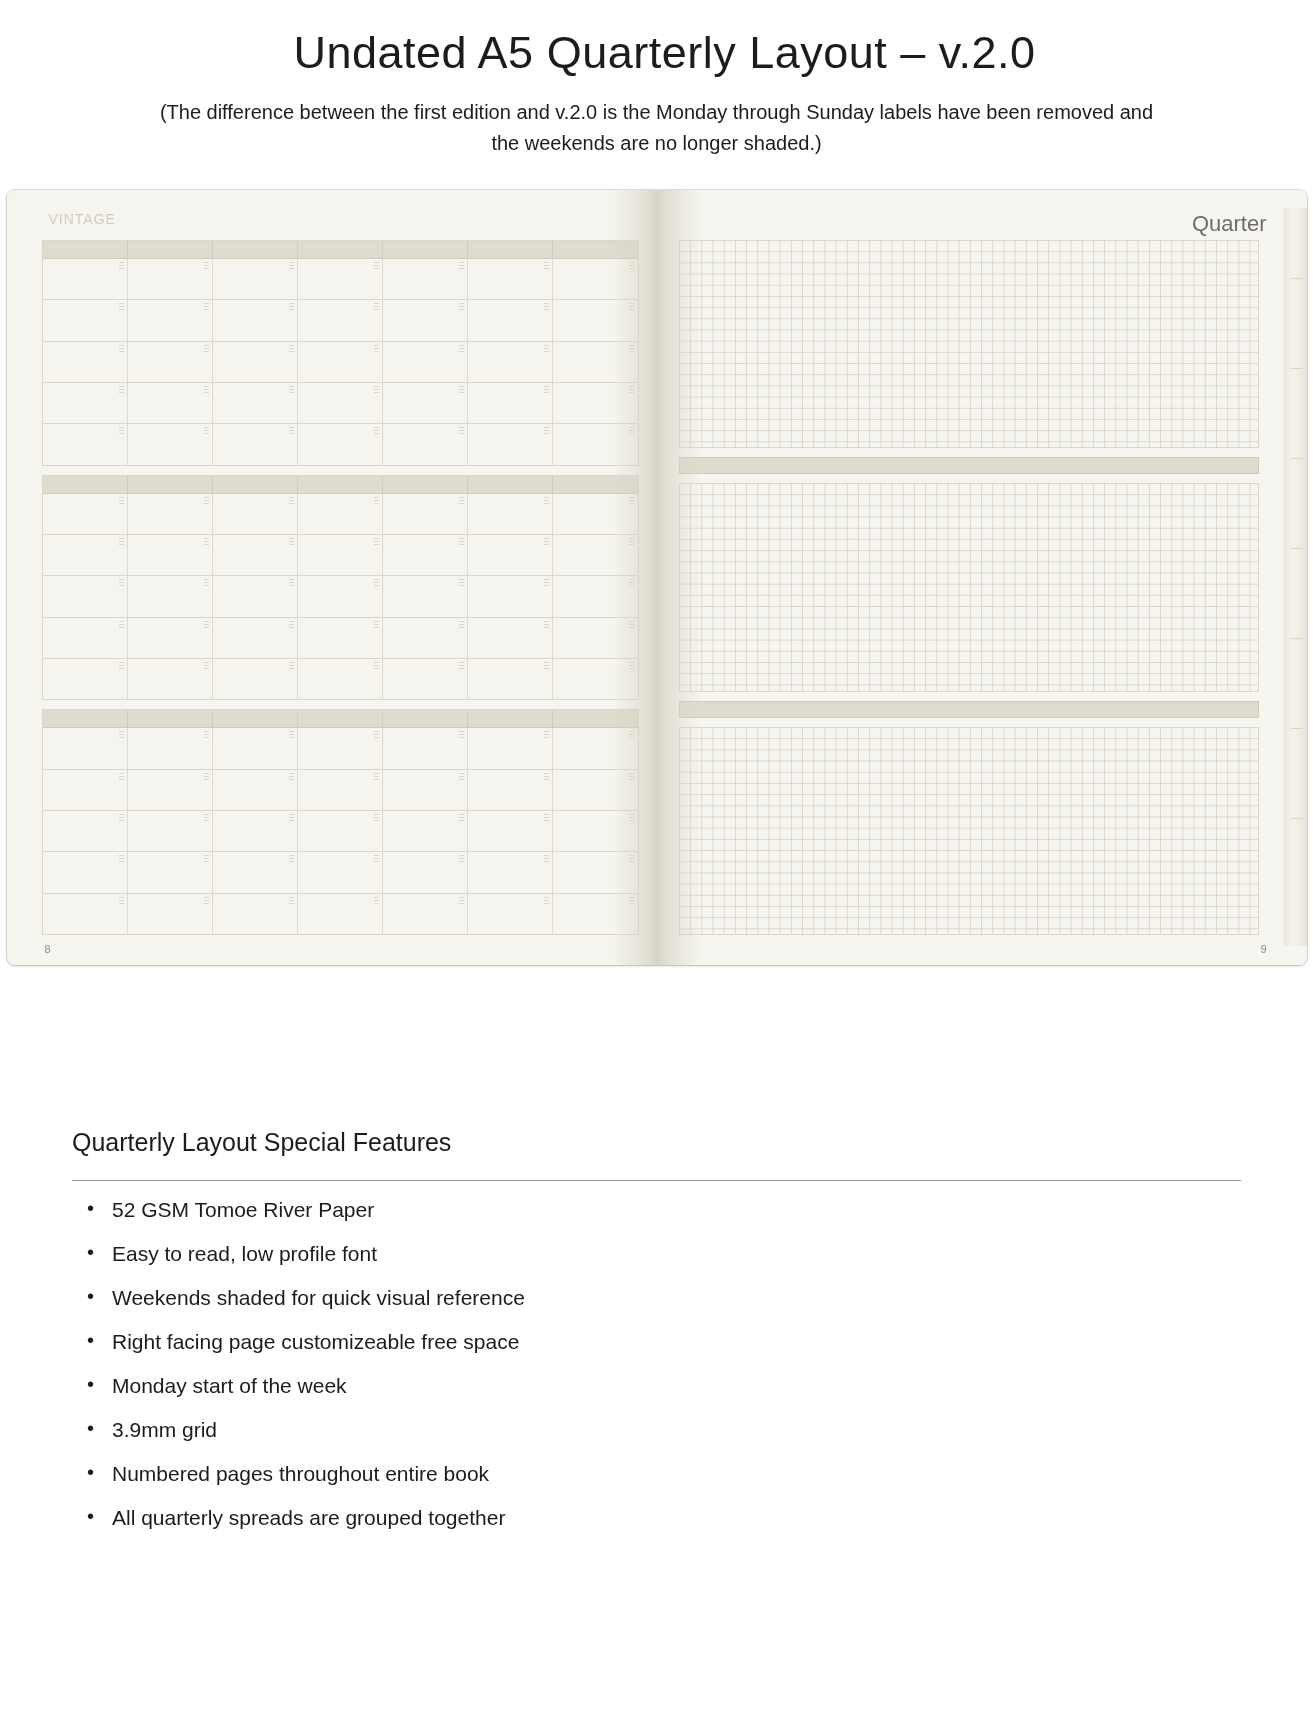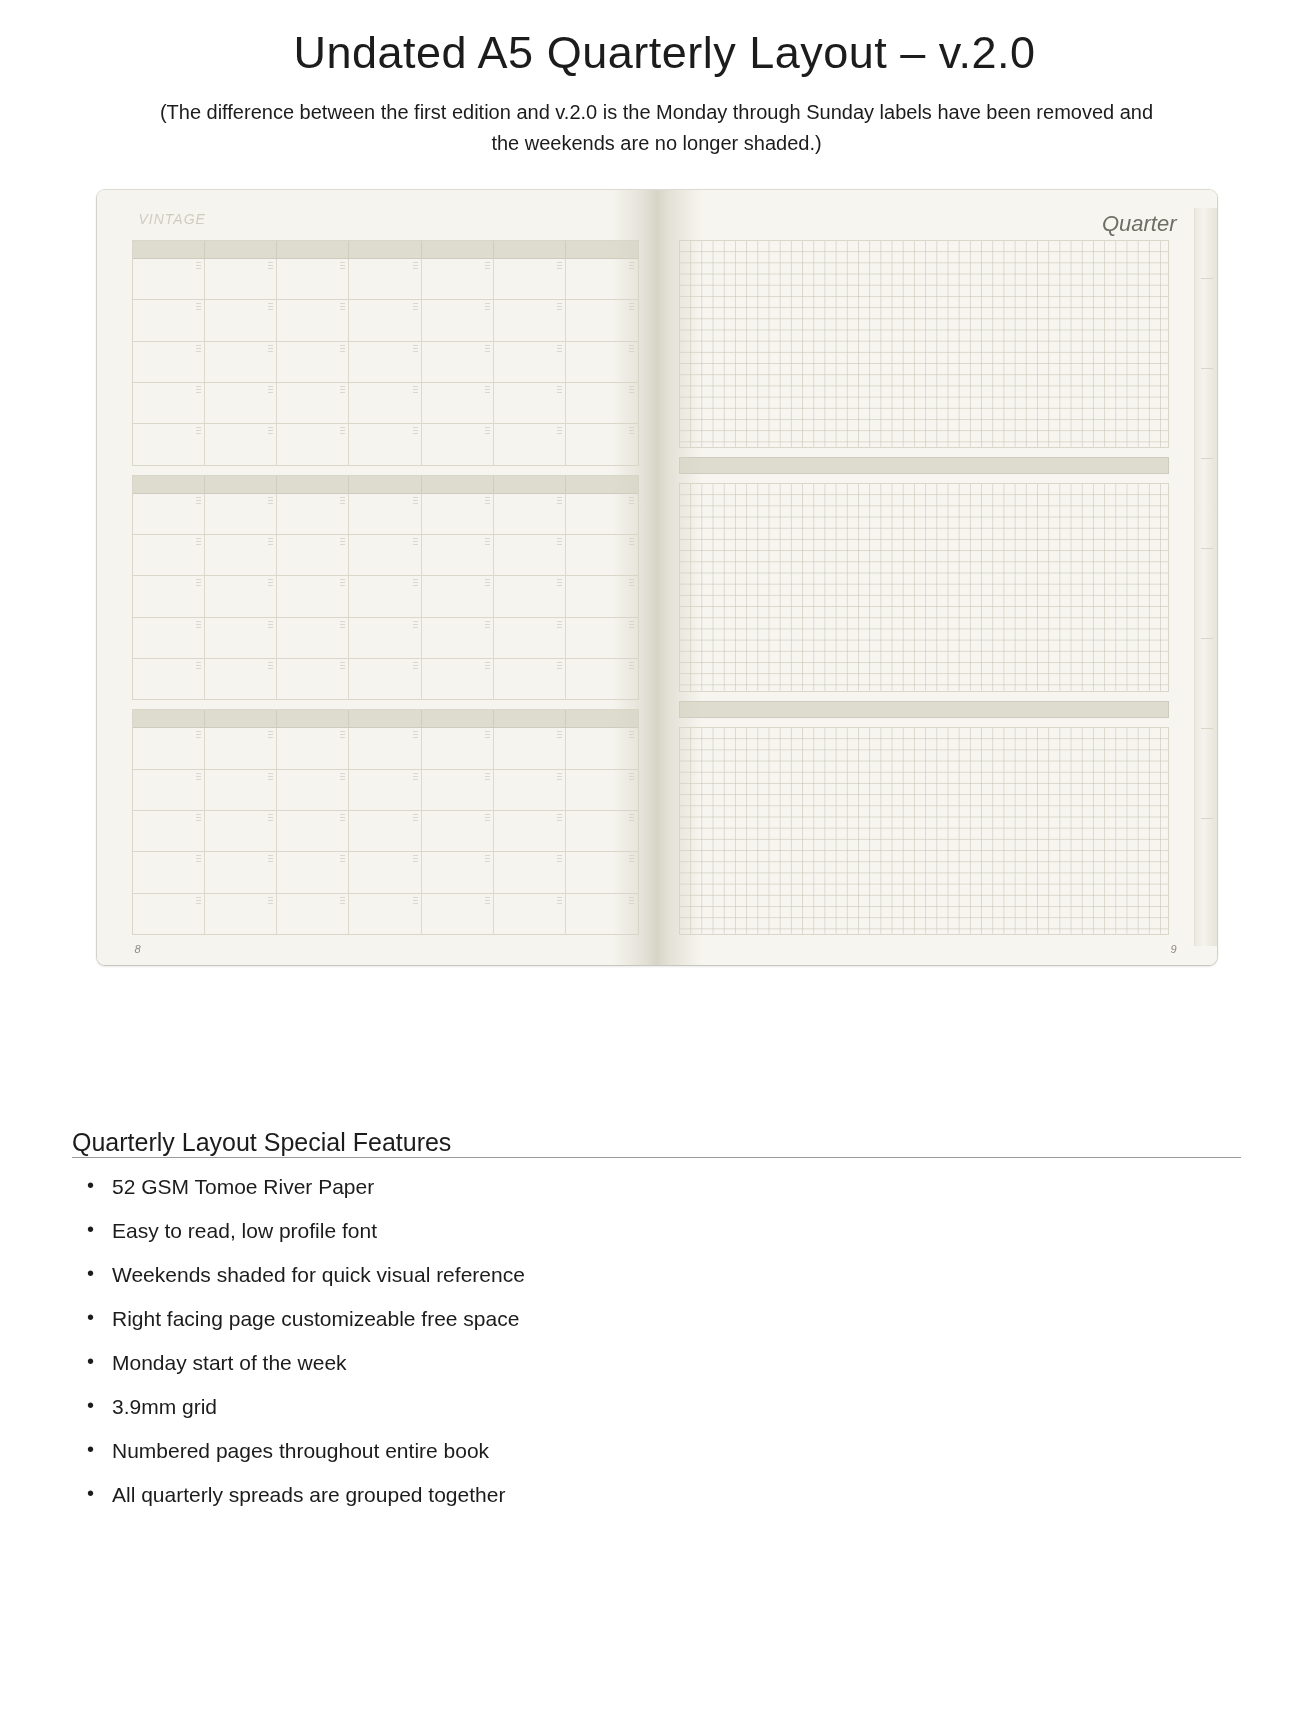--- a/index.html
+++ b/index.html
@@ -34,23 +34,22 @@
     font-weight: 400;
     color: #1c1c1c;
     margin: 18px auto 0 auto;
     width: 1000px;
   }
 
   
   .spread-wrap {
     position: relative;
     margin: 31px auto 0 auto;
-    width: 1120px;
+    width: 1300px;
     height: 775px;
-    font-style: italic;
   }
   .notebook {
     position: absolute;
     inset: 0;
     background: #f3f2ec;
     border-radius: 8px;
     box-shadow: 0 1px 3px rgba(0,0,0,0.18), 0 0 0 1px #e2e1d7;
     overflow: hidden;
   }
   
@@ -213,21 +212,21 @@
   .features {
     position: absolute;
     left: 72px;
     right: 72px;
     top: 1128px;
   }
   .features-title {
     font-size: 25px;
     font-weight: 400;
     color: #1c1c1c;
-    padding-bottom: 0;
+    padding-bottom: 23px;
     border-bottom: 1px solid #9a9a9a;
     margin: 0;
   }
   .features-list {
     list-style: none;
     margin: 16px 0 0 0;
     padding: 0;
   }
   .features-list li {
     font-size: 21px;

